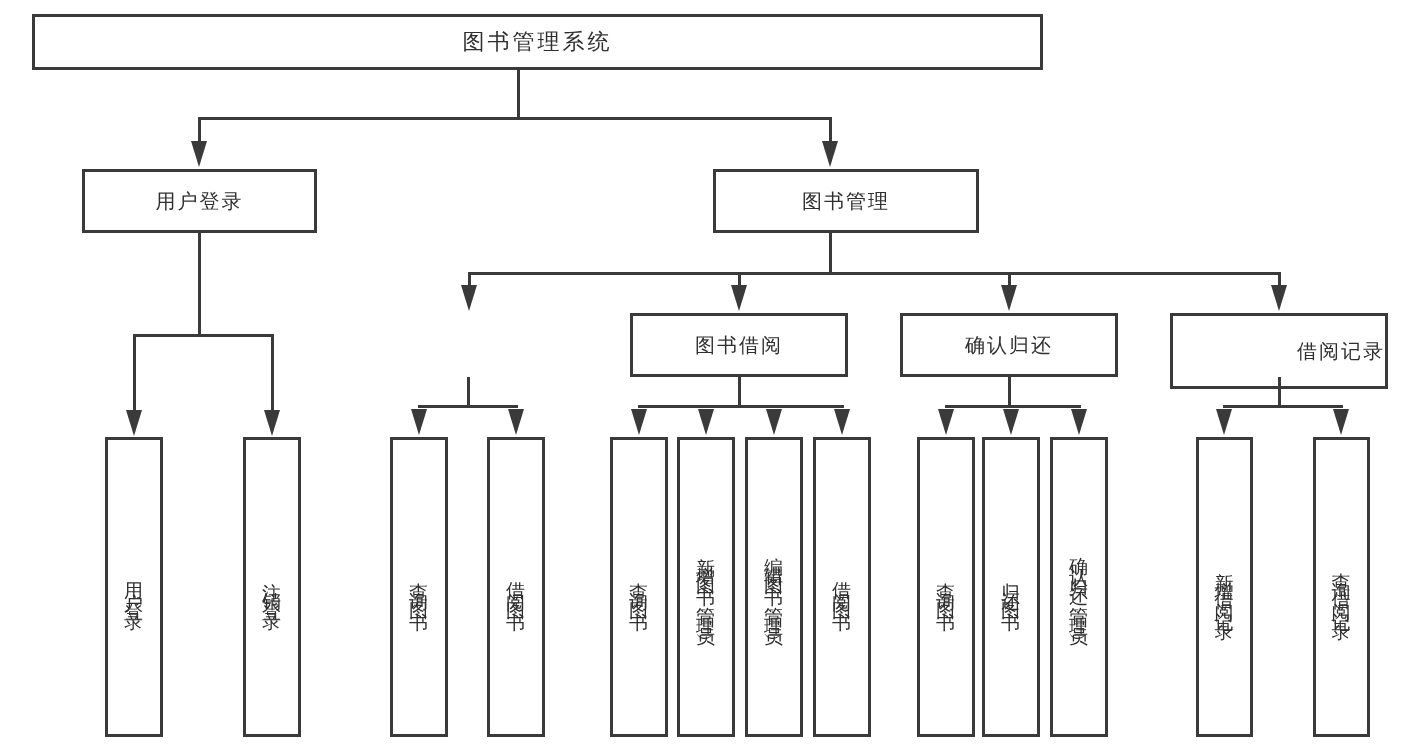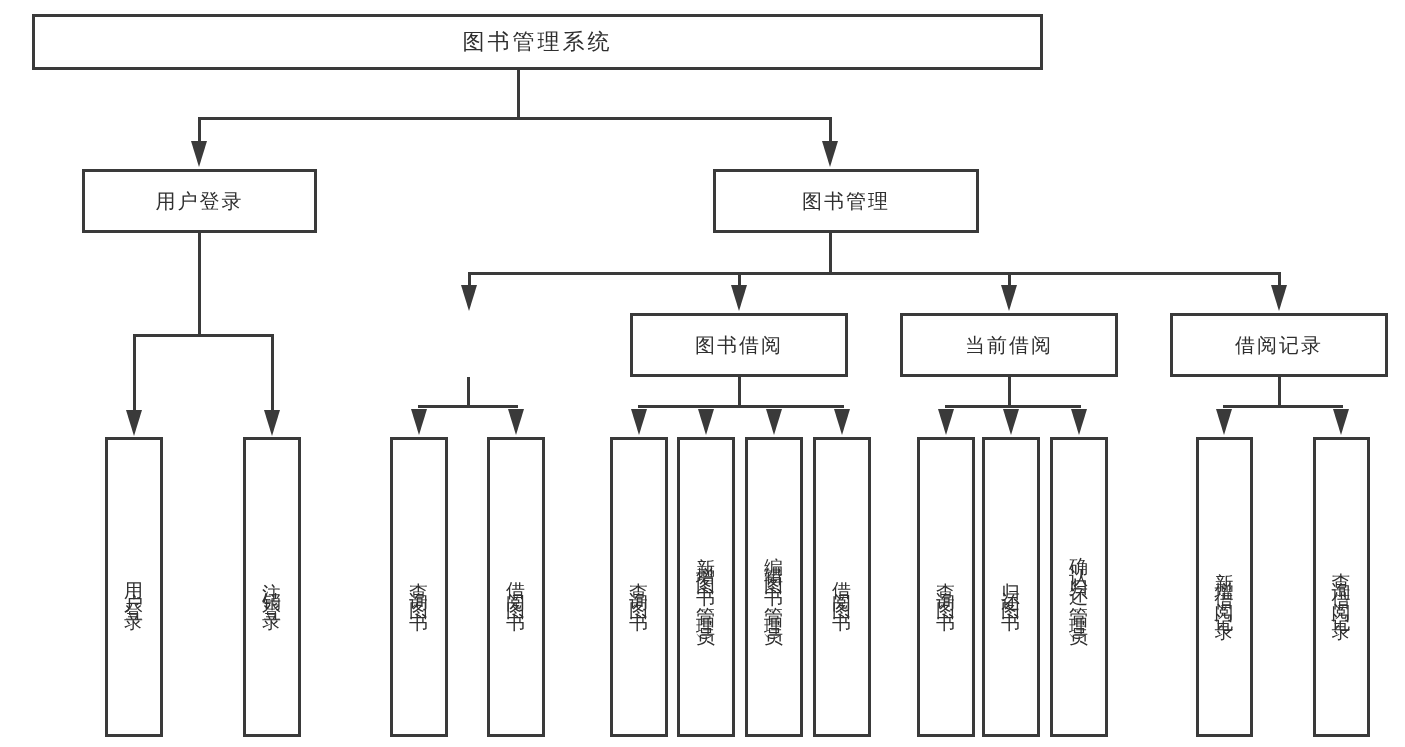--- a/index.html
+++ b/index.html
@@ -52,24 +52,24 @@
   <div class="hbox" style="left:713px; top:169px; width:266px; height:64px;">
     <span>图书管理</span>
   </div>
 
 
   <div class="hbox" style="left:630px; top:313px; width:218px; height:64px;">
     <span>图书借阅</span>
   </div>
 
   <div class="hbox" style="left:900px; top:313px; width:218px; height:64px;">
-    <span>当前借阅</span>
+    <span>确认归还</span>
   </div>
 
-  <div class="hbox" style="left:1170px; top:313px; width:218px; height:64px;">
+  <div class="hbox" style="left:1170px; top:313px; width:218px; height:76px;justify-content:flex-end;">
     <span>借阅记录</span>
   </div>
 
   <div class="leaf" style="left:105px; width:58px;">
     <span class="vtext">用户登录</span>
   </div>
   <div class="leaf" style="left:243px; width:58px;">
     <span class="vtext">注销登录</span>
   </div>
 

